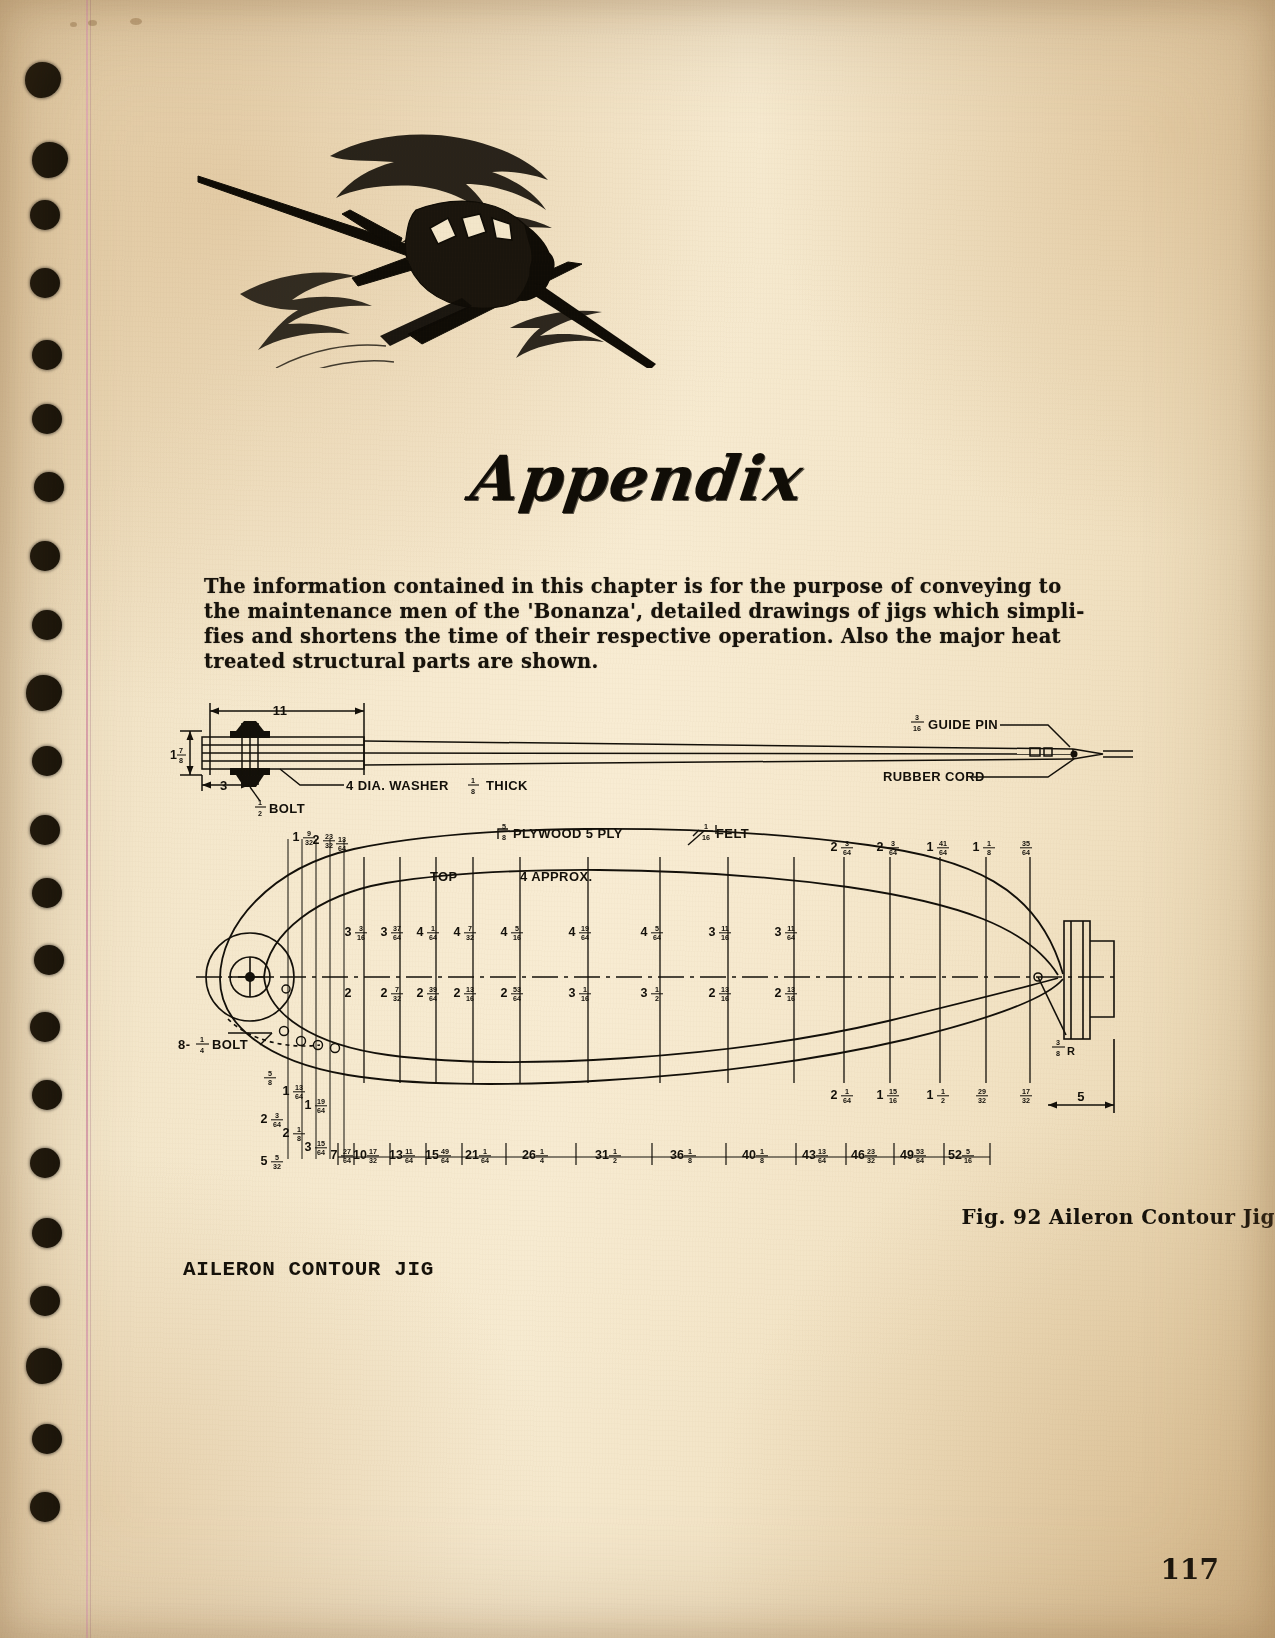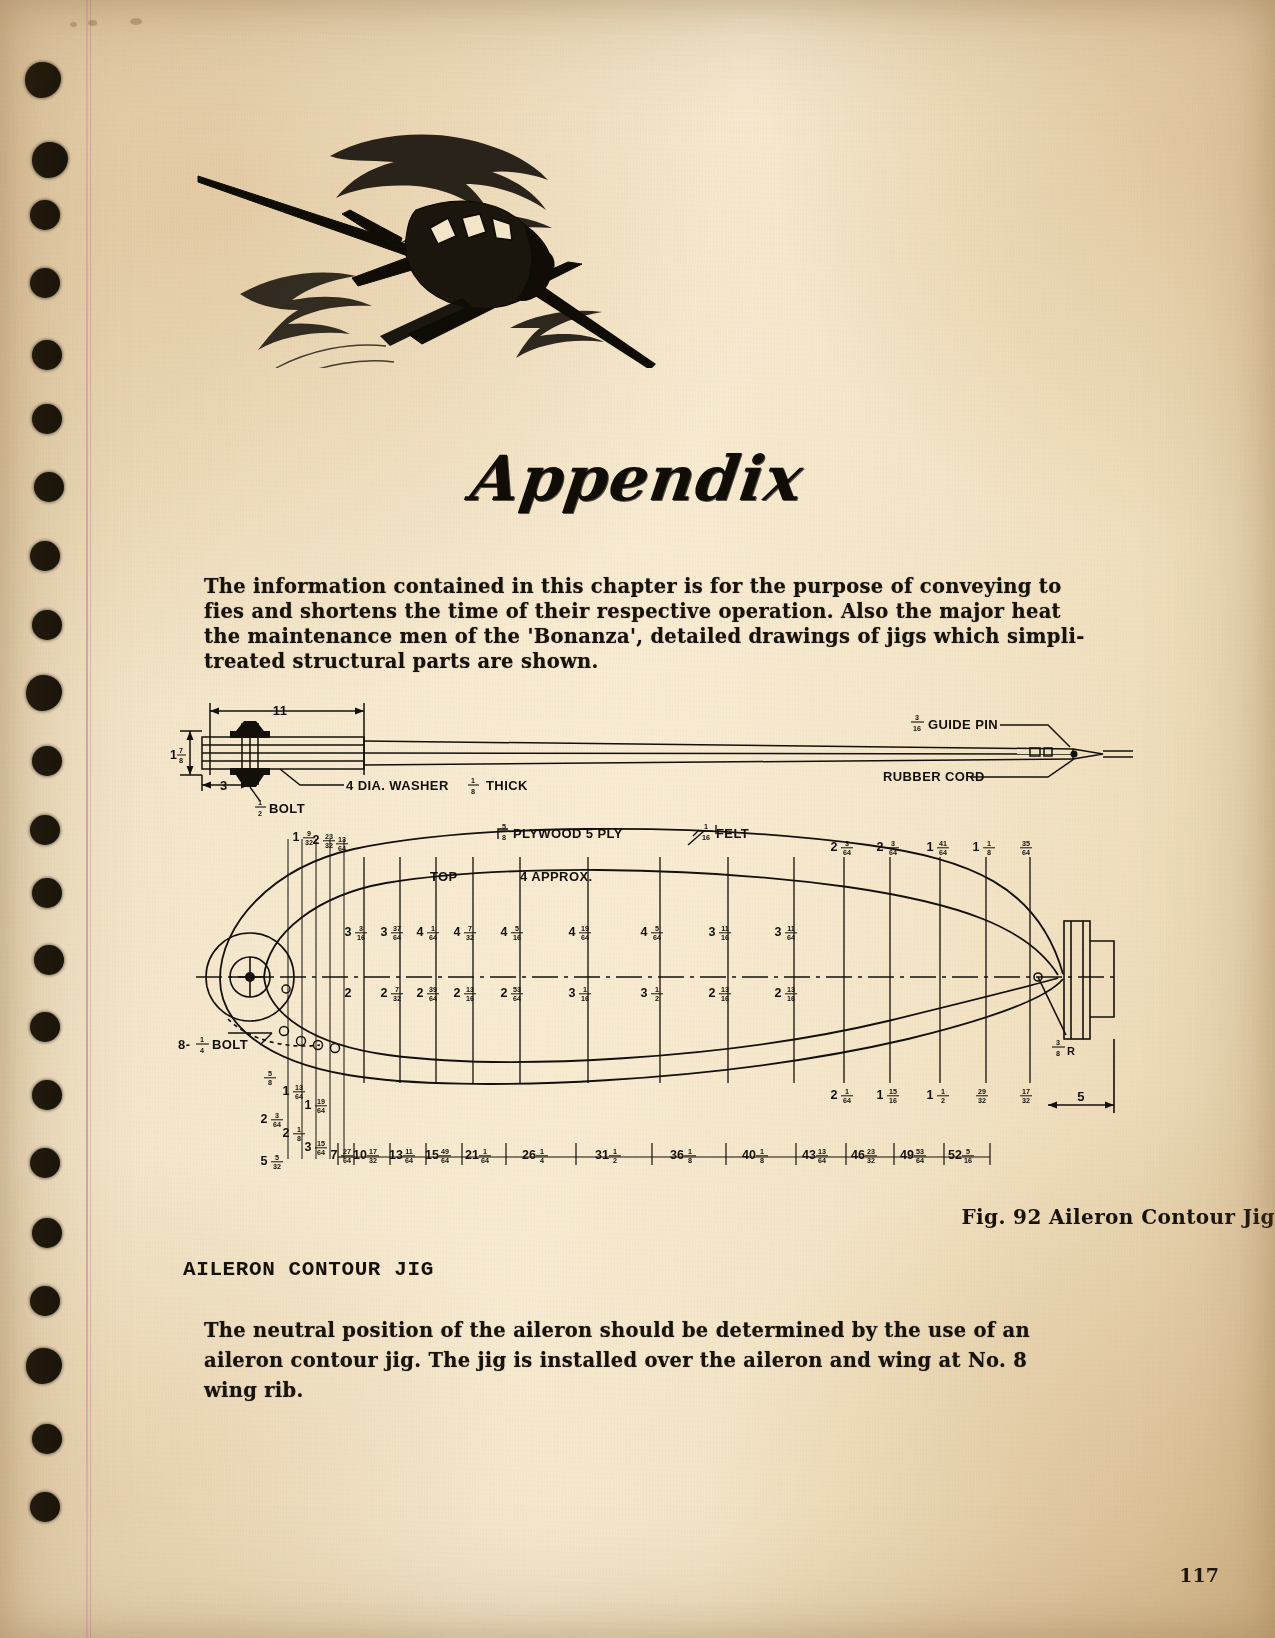--- a/index.html
+++ b/index.html
@@ -76,21 +76,21 @@
     font-size:20px;color:#16120b;letter-spacing:.4px;
   }
   #section-heading{
     position:absolute;left:183px;top:1258px;
     font-family:Liberation Mono, monospace;font-weight:bold;
     font-size:21px;color:#16120b;letter-spacing:.6px;
   }
   #page-number{
     position:absolute;right:56px;bottom:52px;
     font-family:"DejaVu Serif", serif;font-weight:bold;
-    font-size:19px;color:#16120b;
+    font-size:28px;color:#16120b;
   }
   
   svg{display:block;}
   #aircraft-art{position:absolute;left:180px;top:118px;width:480px;height:250px;}
   #jig-drawing{position:absolute;left:168px;top:689px;width:970px;height:505px;}
   .ink{fill:none;stroke:#13100a;}
   .lbl{font-family:"Liberation Sans",sans-serif;font-size:13px;fill:#13100a;font-weight:bold;letter-spacing:.4px;}
   .frac{font-family:"Liberation Sans",sans-serif;font-size:7.2px;fill:#13100a;font-weight:bold;}
   .whole{font-family:"Liberation Sans",sans-serif;font-size:12.5px;fill:#13100a;font-weight:bold;}
   .whole.s{font-size:11px;}
@@ -194,22 +194,22 @@
         <path d="M96 250 C130 232 170 224 206 228"></path>
         <path d="M108 262 C144 246 182 240 214 244"></path>
       </g>
     </svg>
   </div>
 
   <div id="appendix-title">Appendix</div>
 
   <div class="para" style="left:183px;top:574px;width:940px;">
     <div>The information contained in this chapter is for the purpose of conveying to</div>
+    <div>the maintenance men of the 'Bonanza', detailed drawings of jigs which simpli-</div>
     <div>fies and shortens the time of their respective operation.  Also the major heat</div>
-    <div>the maintenance men of the 'Bonanza', detailed drawings of jigs which simpli-</div>
     <div>treated structural parts are shown.</div>
   </div>
 
   <div id="jig-drawing">
   <svg viewBox="0 0 970 505" width="970" height="505">
 
     <g class="ink" stroke-width="1.5">
 
       <line x1="42" y1="22" x2="196" y2="22"></line>
       <path d="M42 22 l9 -3.5 v7 z" fill="#13100a" stroke="none"></path>
@@ -736,23 +736,18 @@
           <line x1="170" y1="454" x2="170" y2="476" stroke="#13100a" stroke-width="1.2"></line>
         </g>
 
   </svg>
   </div>
 
   <div id="fig-caption">Fig. 92 Aileron Contour Jig</div>
 
   <div id="section-heading">AILERON CONTOUR JIG</div>
 
-  <div class="para" style="left:183px;top:1316px;width:940px;line-height:30px;">
-    <div>The neutral position of the aileron should be determined by the use of an</div>
-    <div>aileron contour jig.  The jig is installed over the aileron and wing at No. 8</div>
-    <div>wing rib.</div>
-  </div>
 
   <div id="page-number">117</div>
 
   <div id="grain"></div>
   <div id="edgeshade"></div>
 </div>
 
 </body></html>

